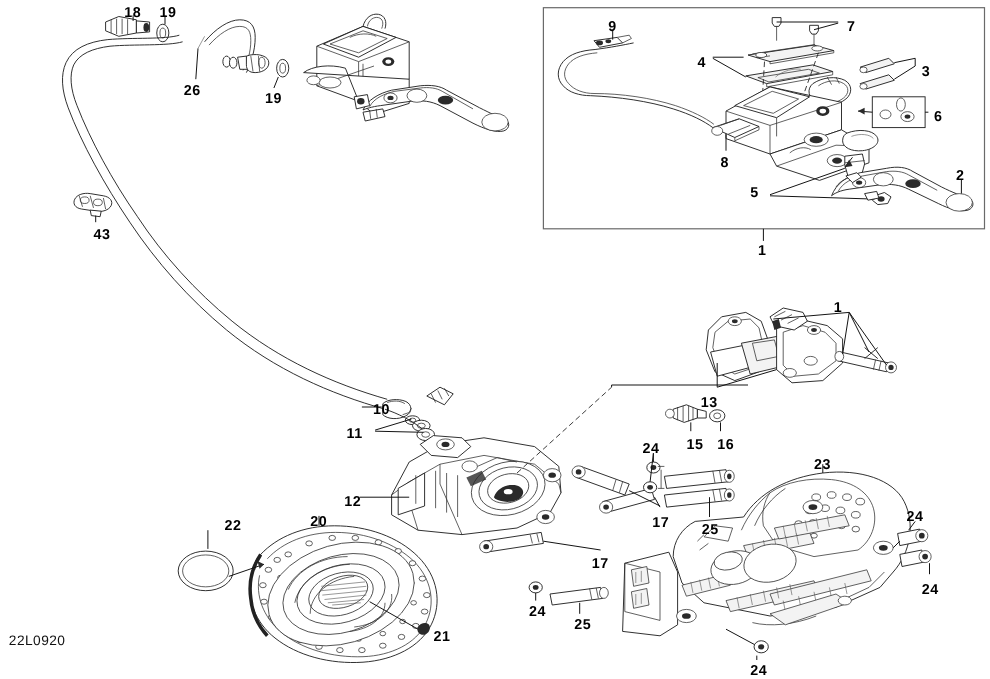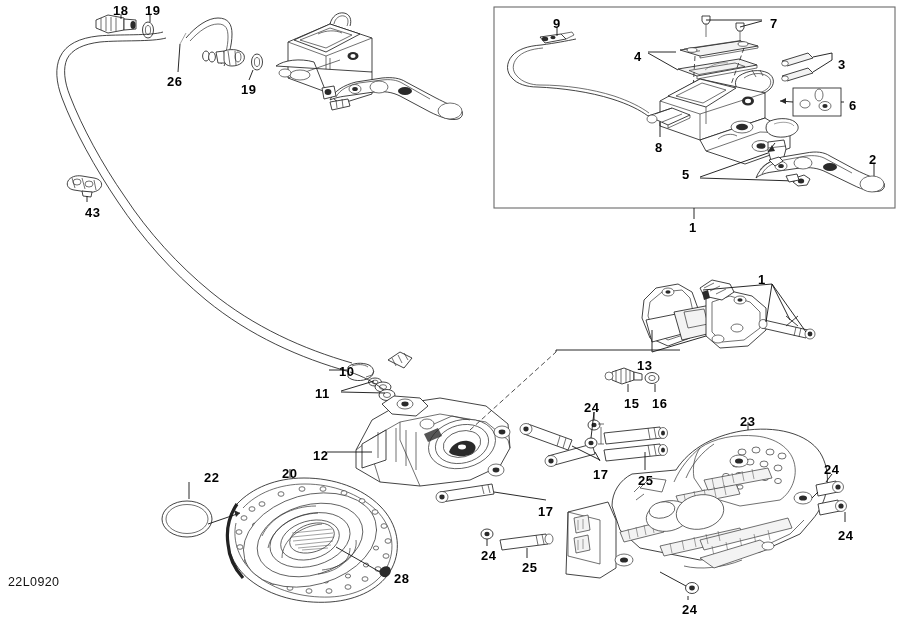--- a/index.html
+++ b/index.html
@@ -640,21 +640,21 @@
       <div class="callout" style="left: 638px; top: 473px;">25</div>
       <div class="callout" style="left: 740px; top: 414px;">23</div>
       <div class="callout" style="left: 824px; top: 462px;">24</div>
       <div class="callout" style="left: 838px; top: 528px;">24</div>
       <div class="callout" style="left: 682px; top: 602px;">24</div>
       <div class="callout" style="left: 303px; top: 364px; margin-left: 36px;">10</div>
       <div class="callout" style="left: 315px; top: 386px;">11</div>
       <div class="callout" style="left: 301px; top: 448px; margin-left: 12px;">12</div>
       <div class="callout" style="left: 182px; top: 470px; margin-left: 22px;">22</div>
       <div class="callout" style="left: 282px; top: 466px;">20</div>
-      <div class="callout" style="left: 394px; top: 571px;">28</div>
+      <div class="callout" style="left: 394px; top: 571px;">21</div>
       <div class="callout" style="left: 538px; top: 504px;">17</div>
       <div class="callout" style="left: 481px; top: 548px;">24</div>
       <div class="callout" style="left: 522px; top: 560px;">25</div>
     </div>
 
   <div class="partcode" style="left:8px;top:553px;">22L0920</div>
 
 </div>
 
 </body></html>

